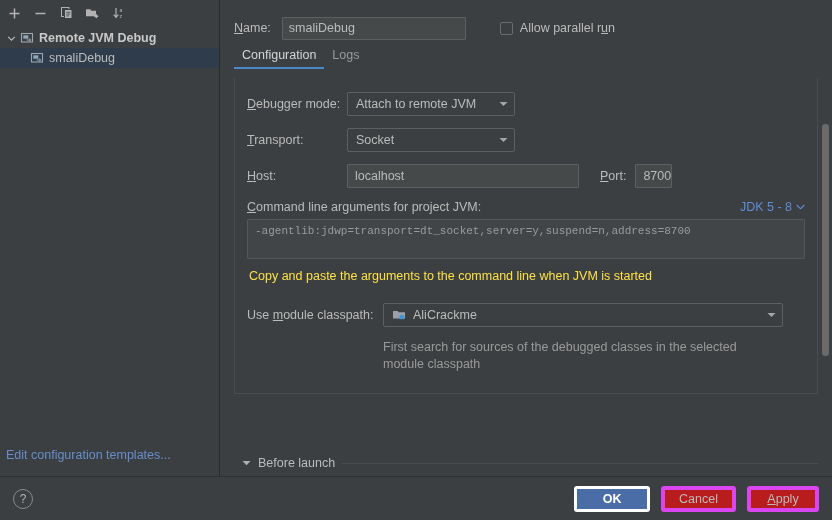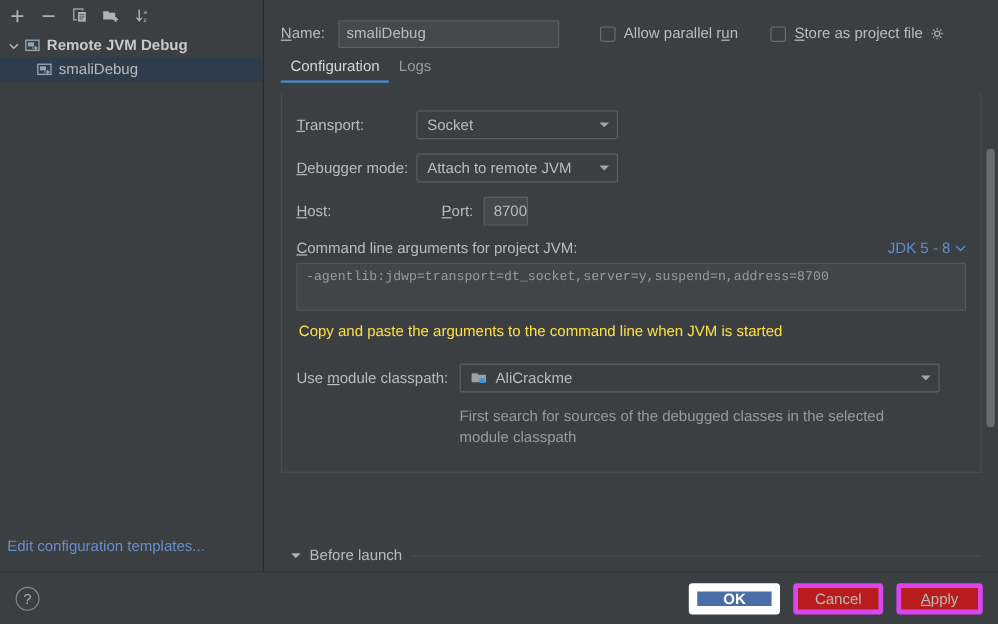--- a/index.html
+++ b/index.html
@@ -340,21 +340,21 @@
     border-radius: 3px;
     display: flex; align-items: center; justify-content: center;
     cursor: pointer;
     margin-left: 11px;
     border: 4px solid #d946ef;
     background: #b91c1c;
     color: #bbbbbb;
   }
   .btn.primary {
     background: #4a6da7;
-    border: 7px solid #ffffff;
+    border: 3px solid #ffffff;
     color: #ffffff;
     font-weight: bold;
     min-width: 76px;
   }
 </style>
 </head>
 <body>
 
 <div class="dialog">
 
@@ -427,64 +427,57 @@
 
       <div class="name-row">
         <span class="lbl"><span class="mn">N</span>ame:</span>
         <div class="name-input">smaliDebug</div>
 
         <div class="chk-wrap">
           <span class="chkbox"></span>
           <span class="lbl"><span>Allow parallel r</span><span class="mn">u</span><span>n</span></span>
         </div>
 
-        <div class="chk-wrap second">
-          <span class="chkbox"></span>
-          <span class="lbl"><span class="mn">S</span><span>tore as project file</span></span>
-          <svg class="gear-icon" width="13" height="13" viewBox="0 0 13 13">
-            <circle cx="6" cy="6" r="2.1" fill="none" stroke="#a8a8a8" stroke-width="1.1"></circle>
-            <path d="M6 1.2 V2.6 M6 9.4 V10.8 M1.2 6 H2.6 M9.4 6 H10.8 M2.6 2.6 L3.6 3.6 M8.4 8.4 L9.4 9.4 M9.4 2.6 L8.4 3.6 M3.6 8.4 L2.6 9.4" stroke="#a8a8a8" stroke-width="1.1"></path>
-          </svg>
-        </div>
       </div>
 
       <div class="tabs">
         <div class="tab active">Configuration</div>
         <div class="tab">Logs</div>
       </div>
 
       <div class="panel-scroll">
         <div class="config-panel">
+
+          <div class="frow">
+            <span class="flabel"><span class="mn">D</span><span>ebugger mode:</span></span>
+            <div class="combo mode">
+              <span>Attach to remote JVM</span>
+              <span class="arrow-box">
+                <svg width="9" height="6" viewBox="0 0 9 6">
+                    <path d="M0.5 1 L4.5 5 L8.5 1" fill="#a6a6a6"></path>
+                  </svg>
+              </span>
+            </div>
+          </div>
 
           <div class="frow">
             <span class="flabel"><span class="mn">T</span><span>ransport:</span></span>
             <div class="combo transport">
               <span>Socket</span>
               <span class="arrow-box">
                 <svg width="9" height="6" viewBox="0 0 9 6">
                     <path d="M0.5 1 L4.5 5 L8.5 1" fill="#a6a6a6"></path>
                   </svg>
               </span>
             </div>
           </div>
 
           <div class="frow">
-            <span class="flabel"><span class="mn">D</span><span>ebugger mode:</span></span>
-            <div class="combo mode">
-              <span>Attach to remote JVM</span>
-              <span class="arrow-box">
-                <svg width="9" height="6" viewBox="0 0 9 6">
-                    <path d="M0.5 1 L4.5 5 L8.5 1" fill="#a6a6a6"></path>
-                  </svg>
-              </span>
-            </div>
-          </div>
-
-          <div class="frow">
             <span class="flabel"><span class="mn">H</span><span>ost:</span></span>
+            <div class="txt-input host-input">localhost</div>
             <span class="lbl port-label"><span class="mn">P</span><span>ort:</span></span>
             <div class="txt-input port-input">8700</div>
           </div>
 
           <div class="cmd-head">
             <span class="lbl"><span class="mn">C</span><span>ommand line arguments for project JVM:</span></span>
             <span class="jdk-link">
               <span>JDK 5 - 8</span>
               <svg width="9" height="6" viewBox="0 0 9 6">
                   <path d="M0.7 1 L4.5 4.8 L8.3 1" stroke="#5f8dd3" stroke-width="1.1" fill="none"></path>

